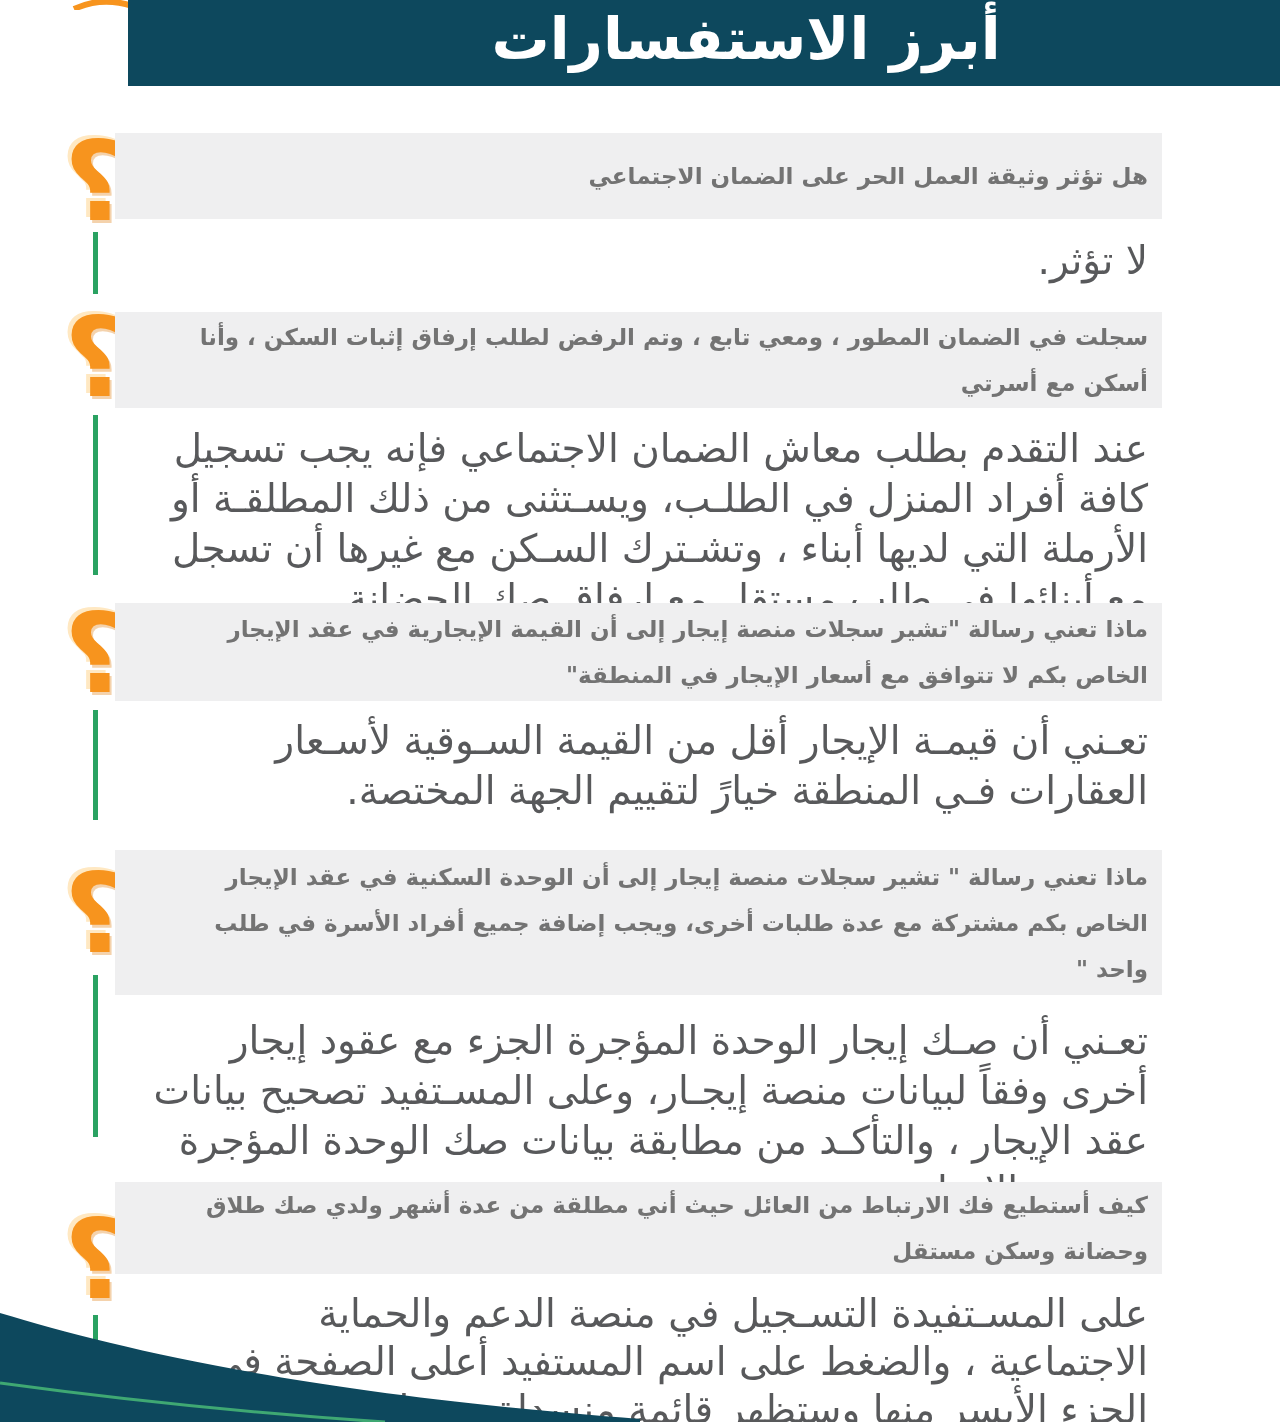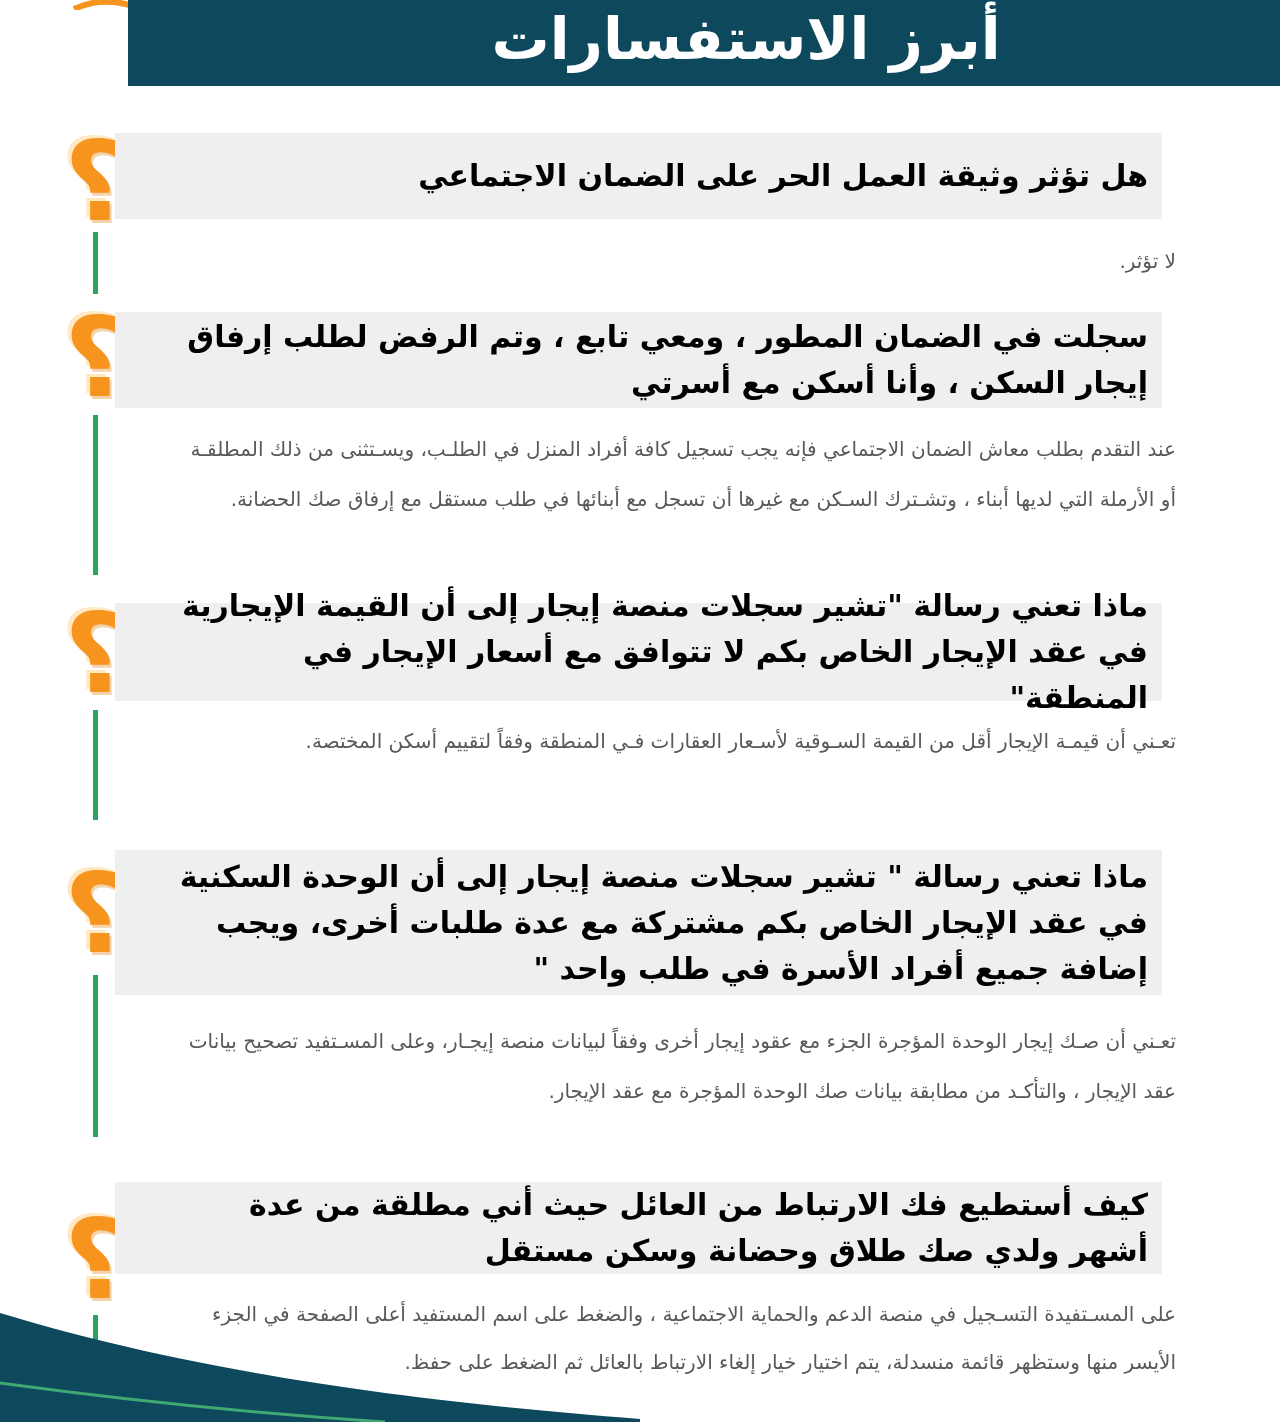--- a/index.html
+++ b/index.html
@@ -25,34 +25,33 @@
   }
   
   .qbox{
     position:absolute;left:115px;width:1047px;
     background:#EFEFF0;
     display:flex;align-items:center;
     box-sizing:border-box;
     padding:0 14px 0 60px;
   }
   .qtext{
-    color:#000000;font-size:30px;font-weight:bold;line-height:46px;
+    color:#737373;font-size:23px;font-weight:bold;line-height:46px;
     text-align:right;width:100%;
   }
   .q1{top:133px;height:86px;}
   .q2{top:312px;height:96px;}
   .q3{top:603px;height:98px;}
   .q4{top:850px;height:145px;}
   .q5{top:1182px;height:92px;}
   
   .ans{
     position:absolute;left:148px;width:1000px;
-    color:#58595B;font-size:20px;font-weight:normal;line-height:50px;
+    color:#58595B;font-size:39px;font-weight:normal;line-height:50px;
     text-align:right;
-    margin-left:28px;
   }
   .a1{top:236px;}
   .a2{top:424px;text-align:right;}
   .a3{top:716px;}
   .a4{top:1016px;}
   .a5{top:1290px;line-height:48px;}
   
   .qmark{
     position:absolute;left:50px;width:92px;height:90px;
     color:#F7941E;font-size:110px;font-weight:bold;line-height:88px;
@@ -91,31 +90,31 @@
 
   <div class="qmark i1">؟</div>
   <div class="qbox q1">
     <div class="qtext">هل تؤثر وثيقة العمل الحر على الضمان الاجتماعي</div>
   </div>
   <div class="vline l1"></div>
   <div class="ans a1">لا تؤثر.</div>
 
   <div class="qmark i2">؟</div>
   <div class="qbox q2">
-    <div class="qtext">سجلت في الضمان المطور ، ومعي تابع ، وتم الرفض لطلب إرفاق إيجار السكن ، وأنا أسكن مع أسرتي</div>
+    <div class="qtext">سجلت في الضمان المطور ، ومعي تابع ، وتم الرفض لطلب إرفاق إثبات السكن ، وأنا أسكن مع أسرتي</div>
   </div>
   <div class="vline l2"></div>
   <div class="ans a2">عند التقدم بطلب معاش الضمان الاجتماعي فإنه يجب تسجيل كافة أفراد المنزل في الطلـب، ويسـتثنى من ذلك المطلقـة أو الأرملة التي لديها أبناء ، وتشـترك السـكن مع غيرها أن تسجل مع أبنائها في طلب مستقل مع إرفاق صك الحضانة.</div>
 
   <div class="qmark i3">؟</div>
   <div class="qbox q3">
     <div class="qtext">ماذا تعني رسالة "تشير سجلات منصة إيجار إلى أن القيمة الإيجارية في عقد الإيجار الخاص بكم لا تتوافق مع أسعار الإيجار في المنطقة"</div>
   </div>
   <div class="vline l3"></div>
-  <div class="ans a3">تعـني أن قيمـة الإيجار أقل من القيمة السـوقية لأسـعار العقارات فـي المنطقة وفقاً لتقييم أسكن المختصة.</div>
+  <div class="ans a3">تعـني أن قيمـة الإيجار أقل من القيمة السـوقية لأسـعار العقارات فـي المنطقة خيارً لتقييم الجهة المختصة.</div>
 
   <div class="qmark i4">؟</div>
   <div class="qbox q4">
     <div class="qtext">ماذا تعني رسالة " تشير سجلات منصة إيجار إلى أن الوحدة السكنية في عقد الإيجار الخاص بكم مشتركة مع عدة طلبات أخرى، ويجب إضافة جميع أفراد الأسرة في طلب واحد "</div>
   </div>
   <div class="vline l4"></div>
   <div class="ans a4">تعـني أن صـك إيجار الوحدة المؤجرة الجزء مع عقود إيجار أخرى وفقاً لبيانات منصة إيجـار، وعلى المسـتفيد تصحيح بيانات عقد الإيجار ، والتأكـد من مطابقة بيانات صك الوحدة المؤجرة مع عقد الإيجار.</div>
 
   <div class="qmark i5">؟</div>
   <div class="qbox q5">

